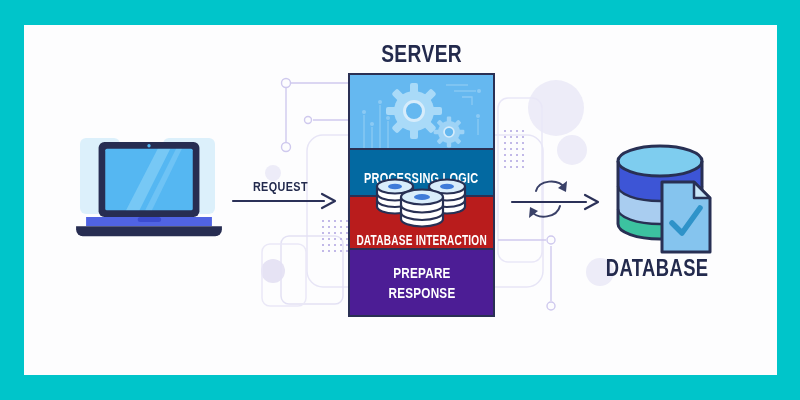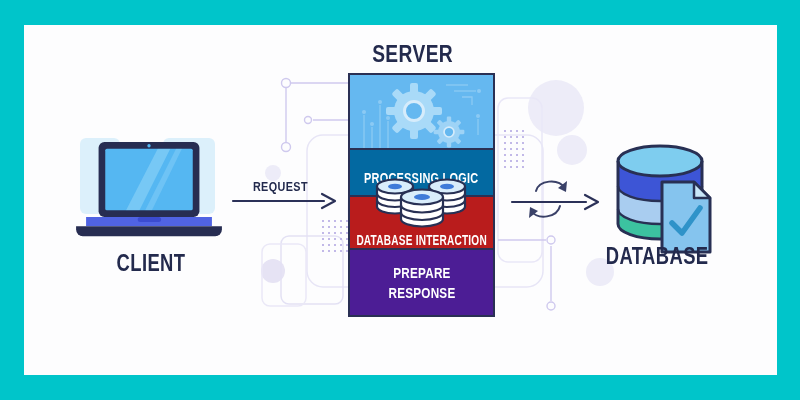--- a/index.html
+++ b/index.html
@@ -75,35 +75,32 @@
     <rect x="35" y="8" width="105" height="74" rx="2" fill="#55B7F2"></rect>
     <g clip-path="url(#scr)">
       <path d="M60,82 L98,8 h15 L76,82 Z" fill="#7ECBF6" opacity="0.85"></path>
       <path d="M83,82 L120,8 h7 L91,82 Z" fill="#7ECBF6" opacity="0.6"></path>
     </g>
     <circle cx="87.5" cy="4.5" r="2" fill="#55B7F2"></circle>
     <rect x="12" y="90" width="151" height="11" fill="#5063E3"></rect>
     <rect x="74" y="90" width="28" height="6" rx="3" fill="#3B4BD0"></rect>
     <path d="M0,101 h175 v4 a8,8 0 0 1 -8,8 H8 a8,8 0 0 1 -8,-8 Z" fill="#272D52"></path>
   </svg>
-  <div class="label h-big" style="left:76px;top:250px;width:150px;">
-    <span>CLIENT</span>
-  </div>
 
   <div class="label h-small" style="left:230px;top:179px;width:100px;">
     <span>REQUEST</span>
   </div>
   <svg class="deco">
     <g stroke="#2B3158" stroke-width="2.2" fill="none" stroke-linecap="round" stroke-linejoin="round">
       <path d="M233,201 H324"></path>
         <path d="M322,194 L335,201 L322,208"></path>
     </g>
   </svg>
 
-  <div class="label h-big" style="left:338px;top:40px;width:150px;font-size:24px;">
+  <div class="label h-big" style="left:347px;top:40px;width:150px;font-size:24px;">
     <span>SERVER</span>
   </div>
   <div class="server-box">
     <div class="sec sec-visual">
       <svg width="143" height="73" viewBox="0 0 143 73">
         <g stroke="#90CCF5" stroke-width="1.3" fill="none" opacity="0.9">
           <path d="M14,73 V40"></path>
             <path d="M22,73 V52"></path>
             <path d="M30,73 V30"></path>
             <path d="M38,73 V46"></path>
@@ -217,16 +214,16 @@
       <path d="M2,42 a42,15 0 0 0 84,0" stroke-width="2.5"></path>
       <path d="M2,65 a42,15 0 0 0 84,0" stroke-width="2.5"></path>
       <path d="M2,17 v63 a42,15 0 0 0 84,0 v-63" stroke-width="3"></path>
     </g>
     <g>
       <path d="M46,38 h32 l16,16 v54 h-48 Z" fill="#85C4EE" stroke="#283054" stroke-width="3" stroke-linejoin="round"></path>
       <path d="M78,38 v16 h16 Z" fill="#C9E6F8" stroke="#283054" stroke-width="2.5" stroke-linejoin="round"></path>
       <path d="M56,79 L66,89 L84,64" fill="none" stroke="#2F93C9" stroke-width="5.5" stroke-linecap="round" stroke-linejoin="round"></path>
     </g>
   </svg>
-  <div class="label h-big" style="left:592px;top:243px;width:130px;">
+  <div class="label h-big" style="left:592px;top:255px;width:130px;">
     <span>DATABASE</span>
   </div>
 </div>
 
 </body></html>

